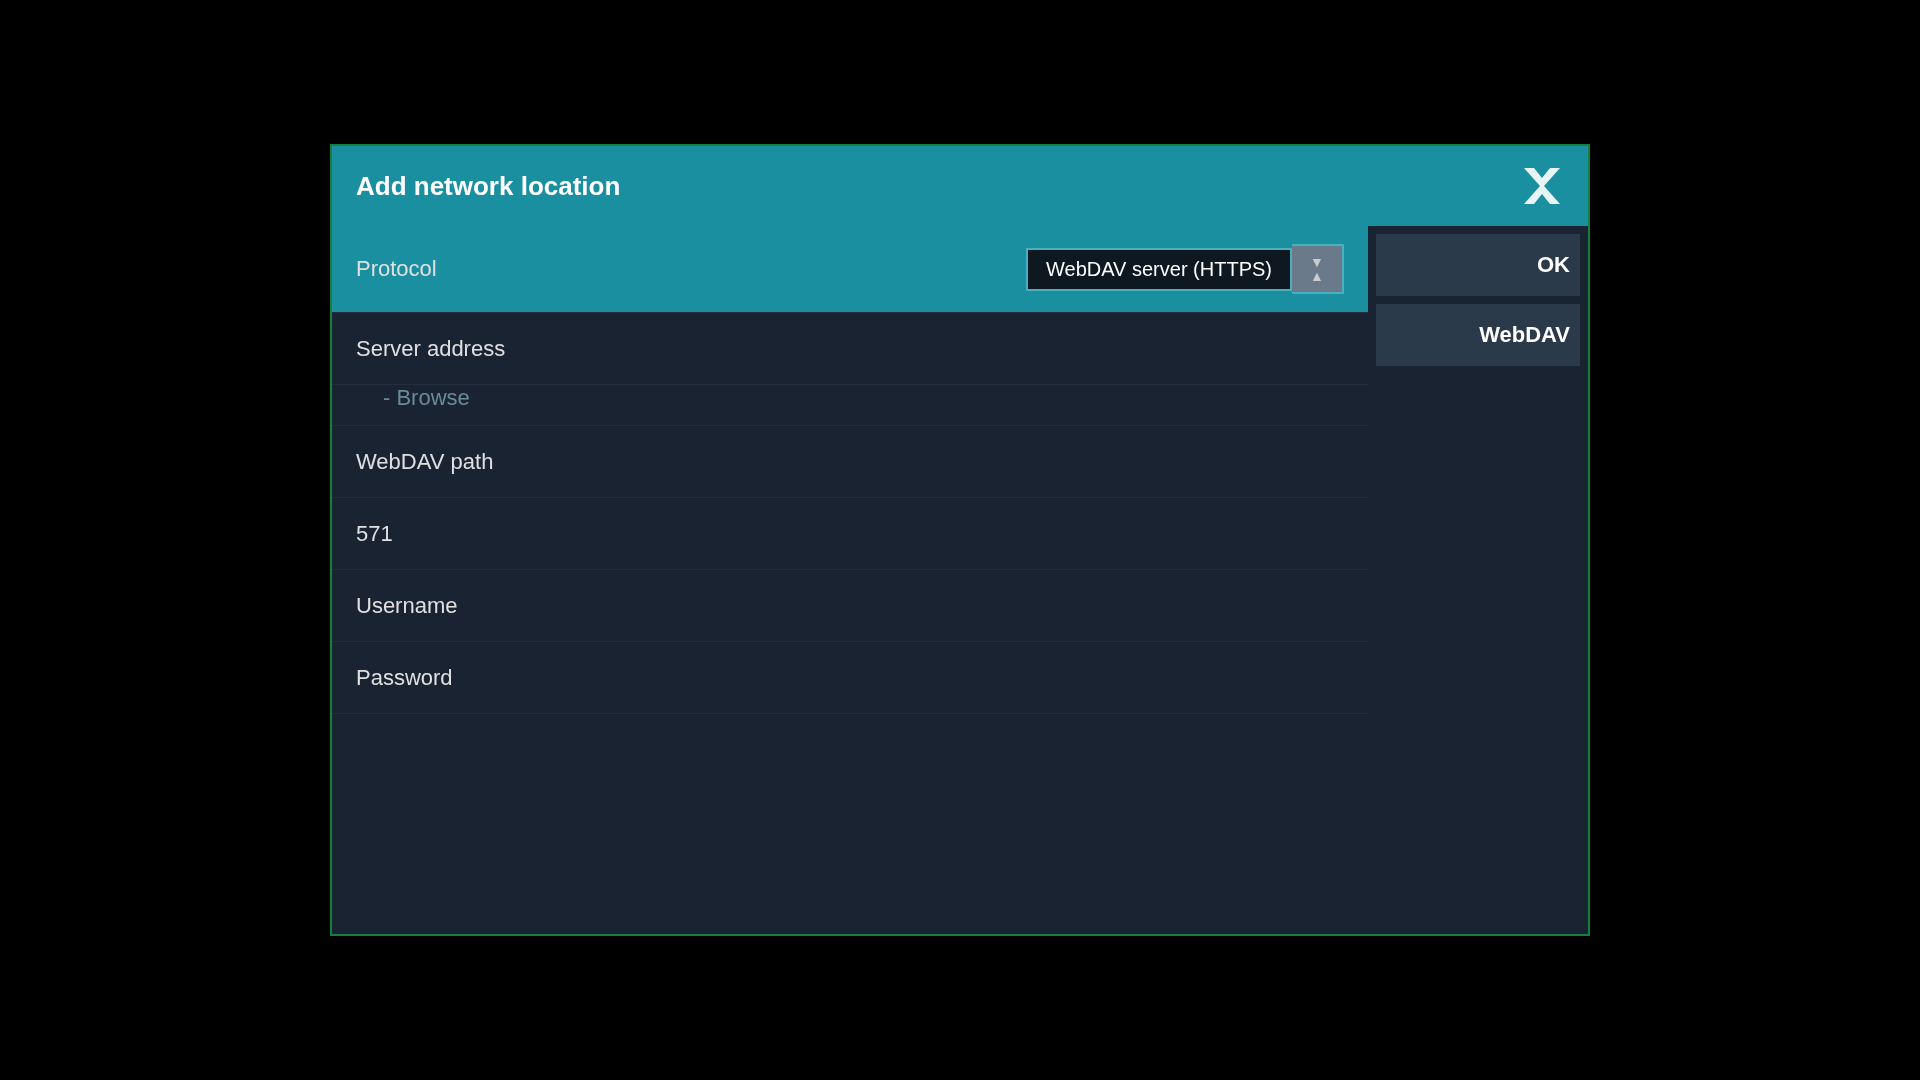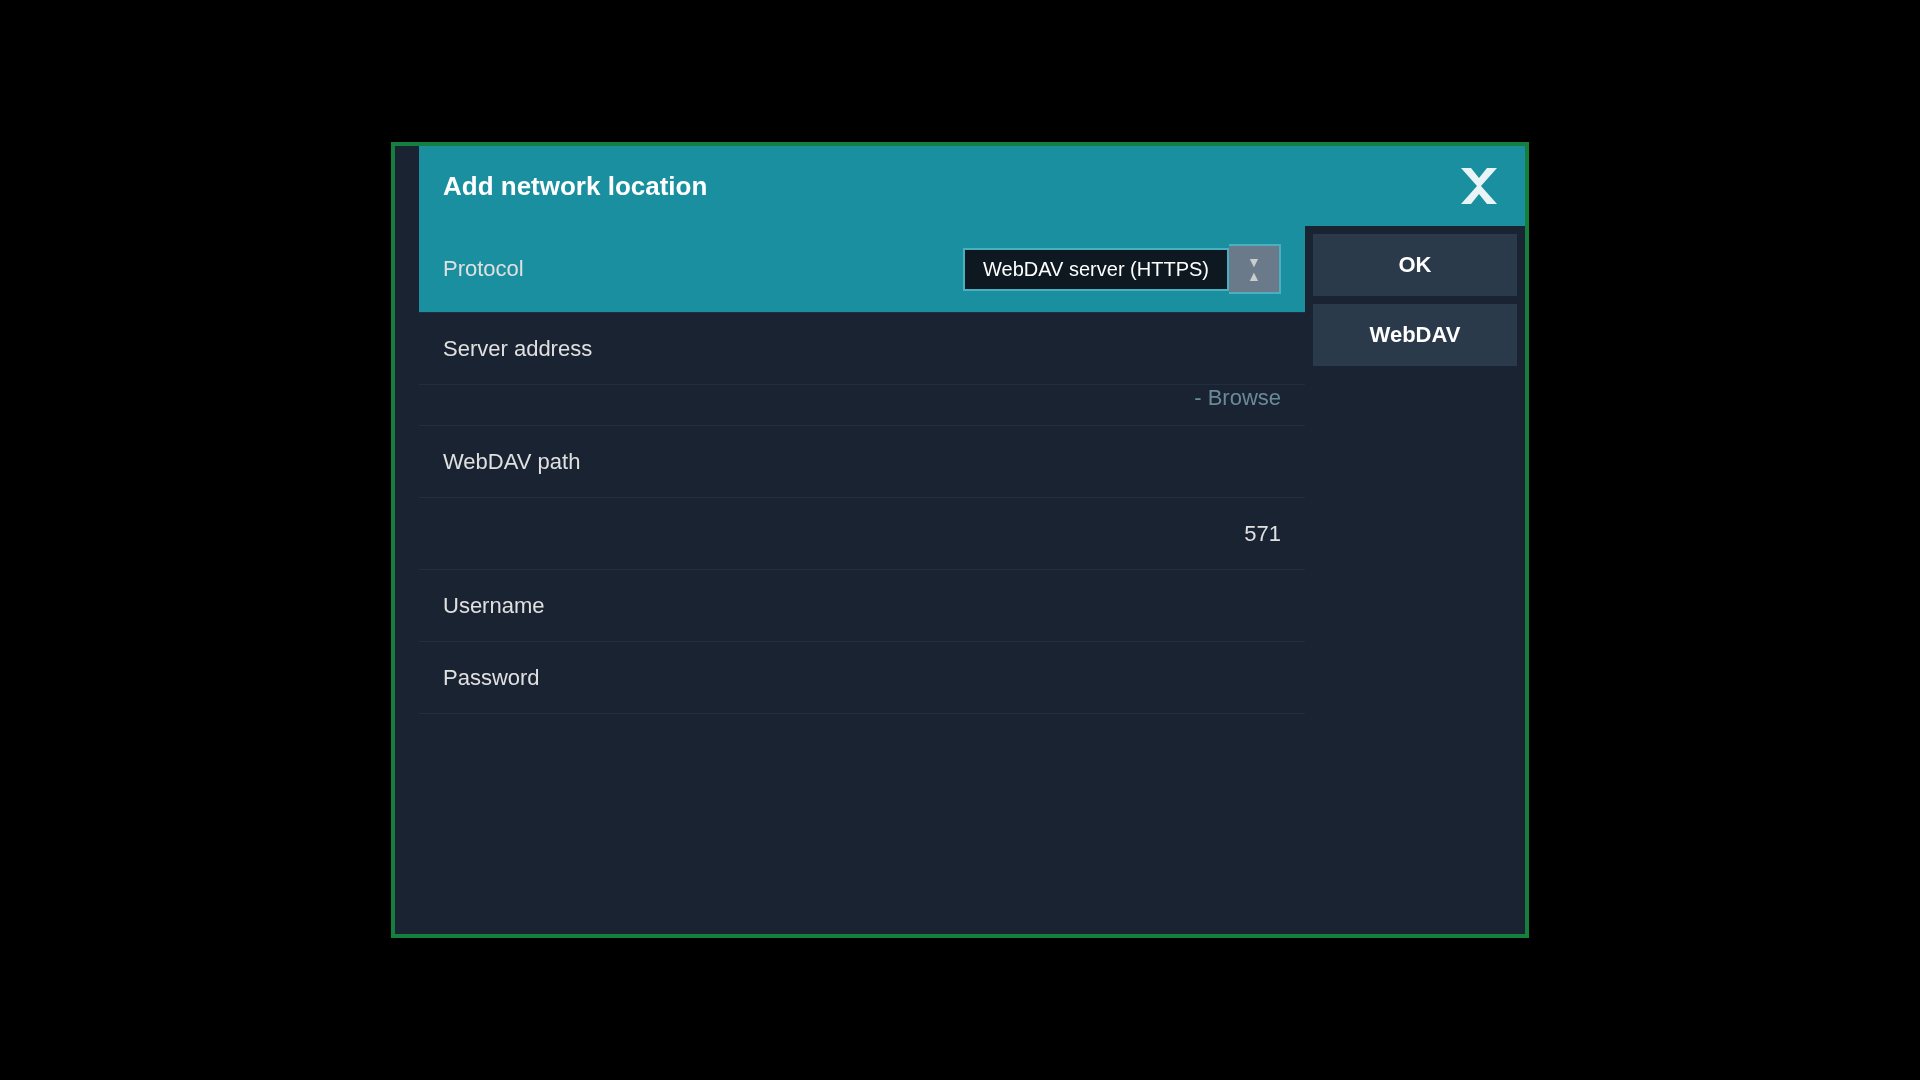--- a/index.html
+++ b/index.html
@@ -12,24 +12,23 @@
       width: 1920px;
       height: 1080px;
       background: #000;
       display: flex;
       align-items: center;
       justify-content: center;
       font-family: Arial, sans-serif;
     }
 
     .dialog {
-      width: 1138px;
+      width: 1260px;
       background: #1a2332;
-      border: 4px solid #15803d;
-      padding-left: 24px;
+      border: 2px solid #15803d;
     }
 
     .dialog-header {
       background: #1a8fa0;
       padding: 18px 24px;
       display: flex;
       align-items: center;
       justify-content: space-between;
     }
 
@@ -53,21 +52,20 @@
       flex: 1;
       padding: 0;
     }
 
     .form-row {
       display: flex;
       align-items: center;
       padding: 18px 24px;
       border-bottom: 1px solid #222e3d;
       min-height: 72px;
-      justify-content: flex-end;
     }
 
     .form-row.active {
       background: #1a8fa0;
     }
 
     .form-row-label {
       color: #e0e0e0;
       font-size: 22px;
       flex: 1;
@@ -130,21 +128,21 @@
 
     .btn {
       width: 100%;
       padding: 18px 10px;
       font-size: 22px;
       font-weight: bold;
       color: #fff;
       background: #2a3a4a;
       border: none;
       cursor: pointer;
-      text-align: center;
+      text-align: right;
     }
 
     .browse-row {
       padding: 8px 24px 14px;
     }
   </style>
 </head>
 <body>
 
 <div class="dialog">

